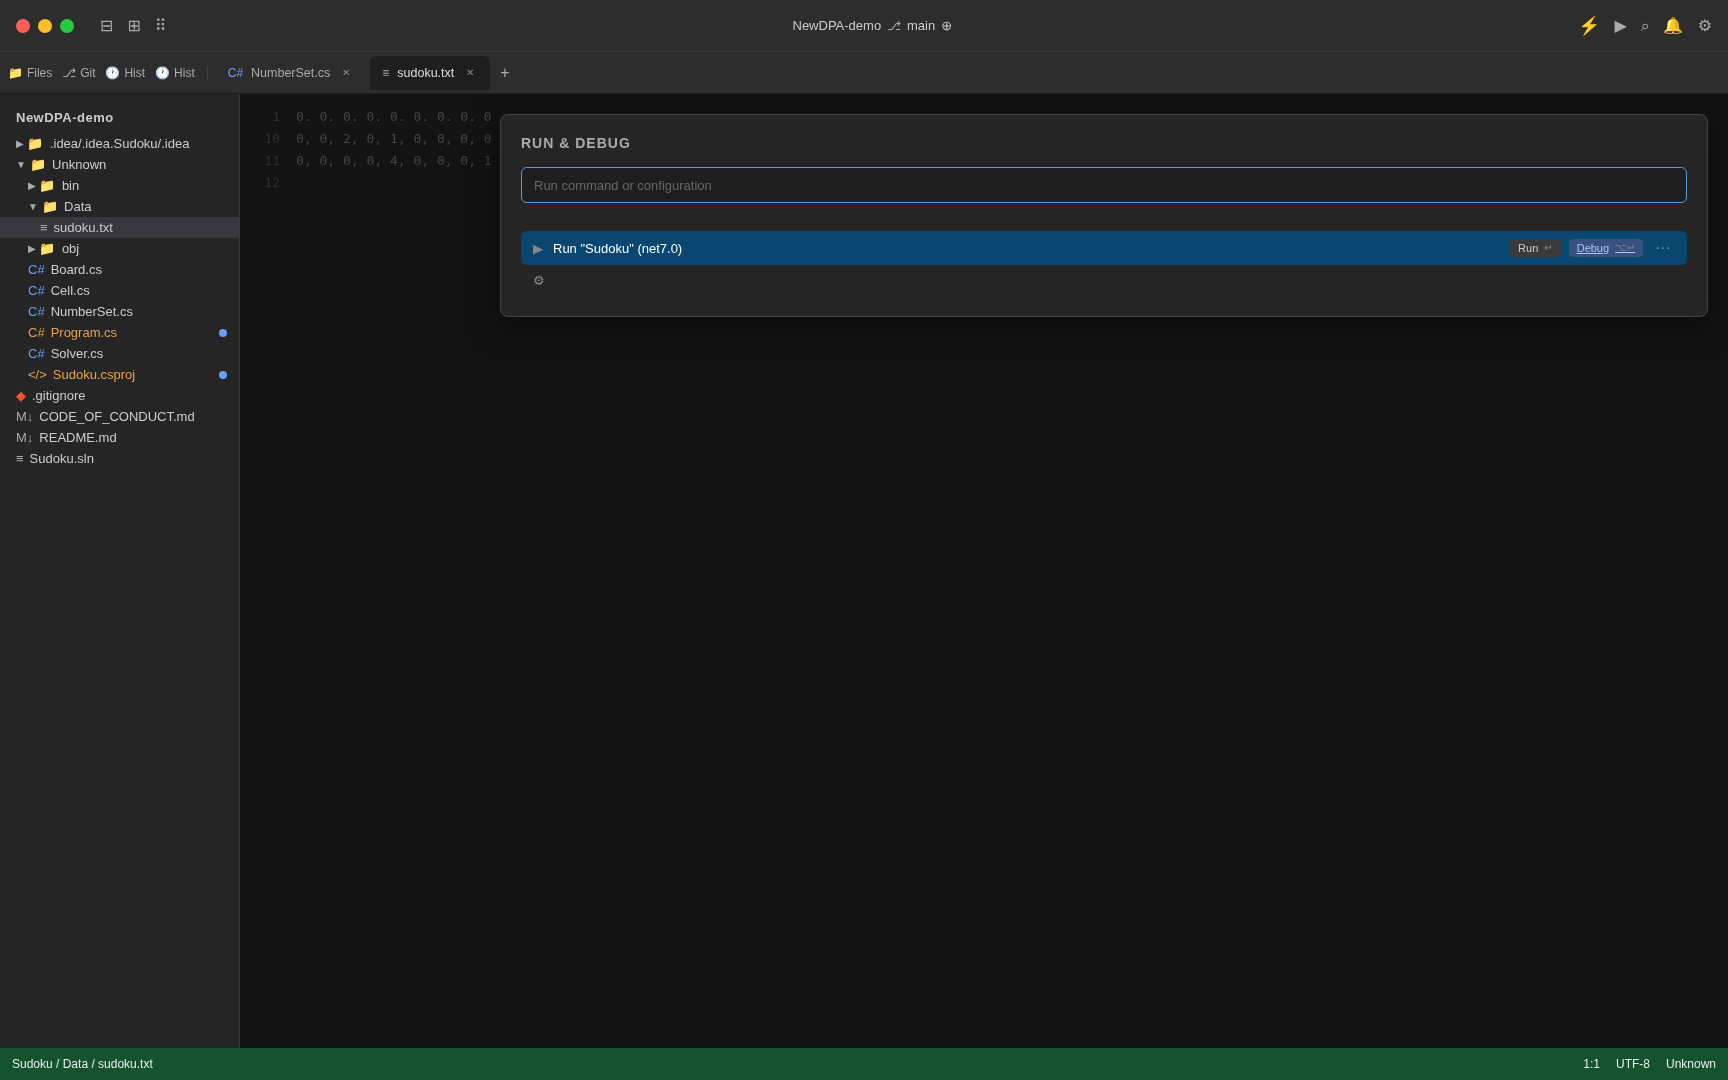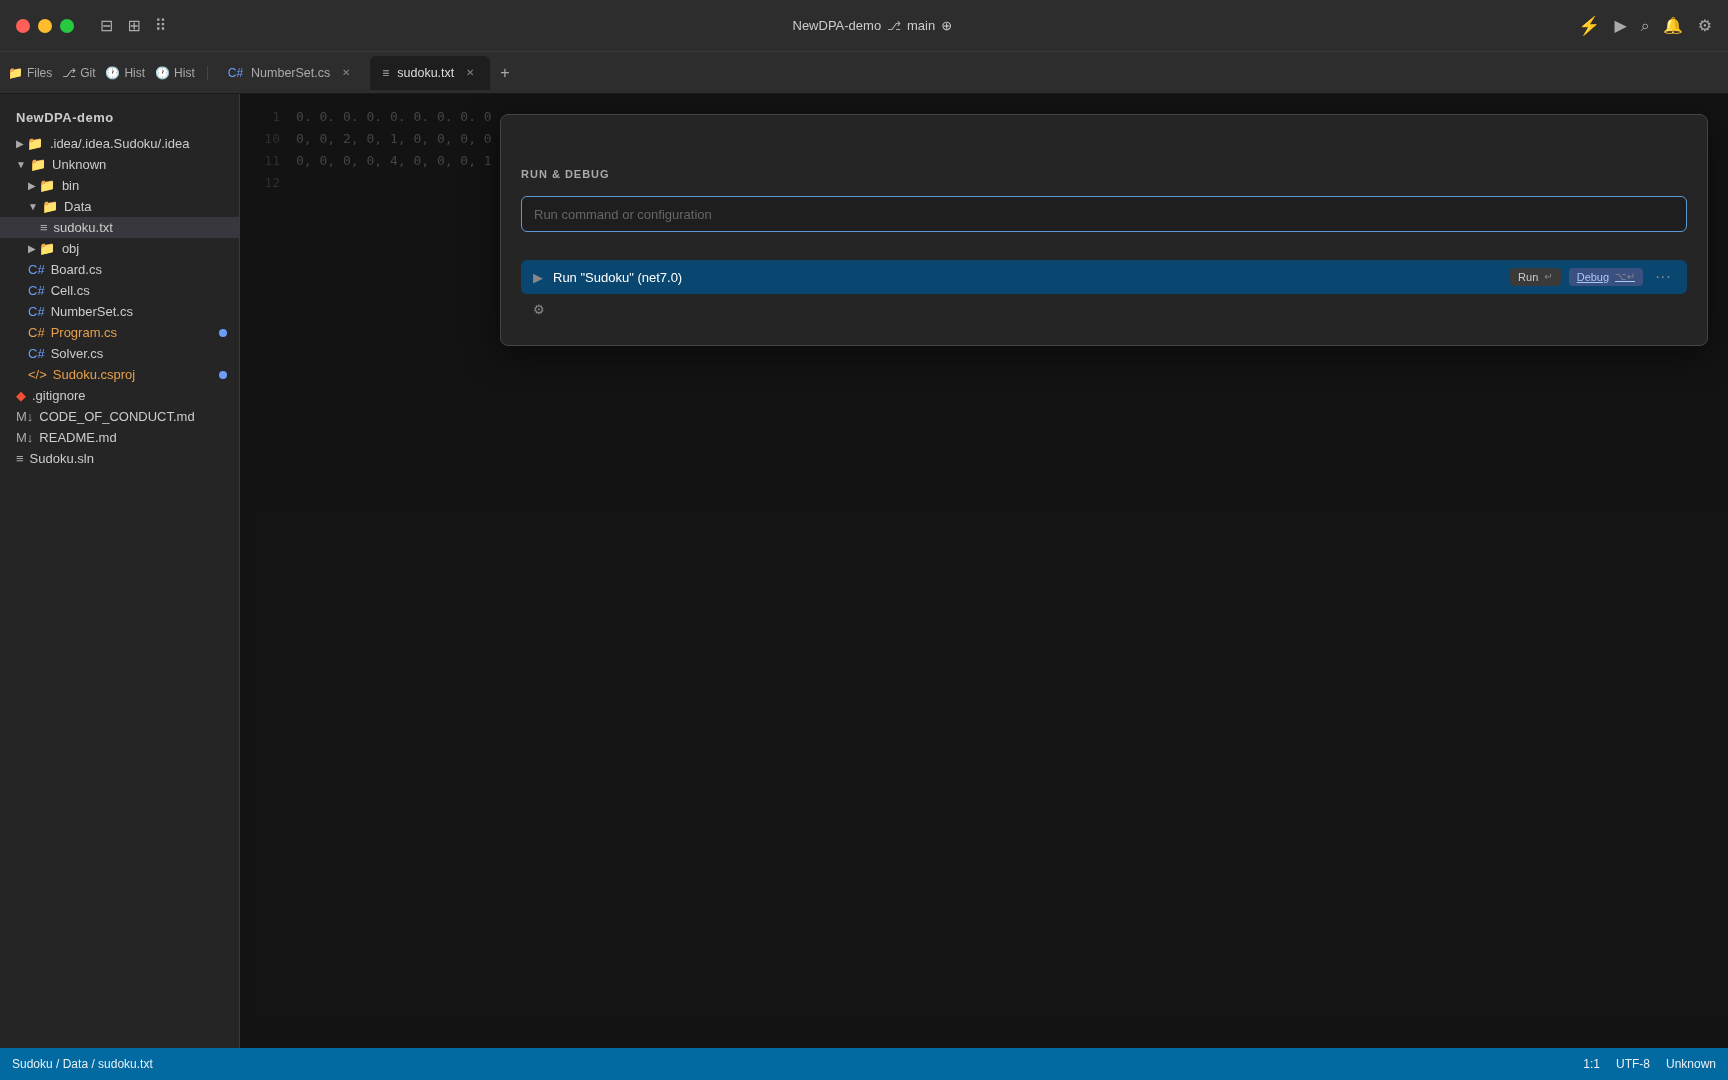--- a/index.html
+++ b/index.html
@@ -220,27 +220,26 @@
       right: 0;
       background: #252526;
       border: 1px solid #444;
       border-radius: 8px;
       z-index: 20;
       margin: 20px;
       padding: 20px;
       box-shadow: 0 8px 32px rgba(0,0,0,0.5);
     }
     .modal-title {
-      font-size: 11px;
+      font-size: 14px;
       font-weight: 600;
       color: #aaa;
       letter-spacing: 1px;
       margin-bottom: 16px;
       text-transform: uppercase;
-      margin-top: 33px;
     }
     .search-input-container {
       border: 1.5px solid #5b9bd5;
       border-radius: 6px;
       background: #1e1e1e;
       padding: 8px 12px;
       margin-bottom: 28px;
     }
     .search-input {
       background: transparent;
@@ -306,21 +305,21 @@
       border: none;
       color: #888;
       cursor: pointer;
       font-size: 16px;
       padding: 0 4px;
     }
 
     
     .statusbar {
       height: 32px;
-      background: #0369a1;
+      background: #14532d;
       display: flex;
       align-items: center;
       padding: 0 12px;
       position: absolute;
       bottom: 0;
       left: 0;
       right: 0;
     }
     .statusbar-left {
       display: flex;

